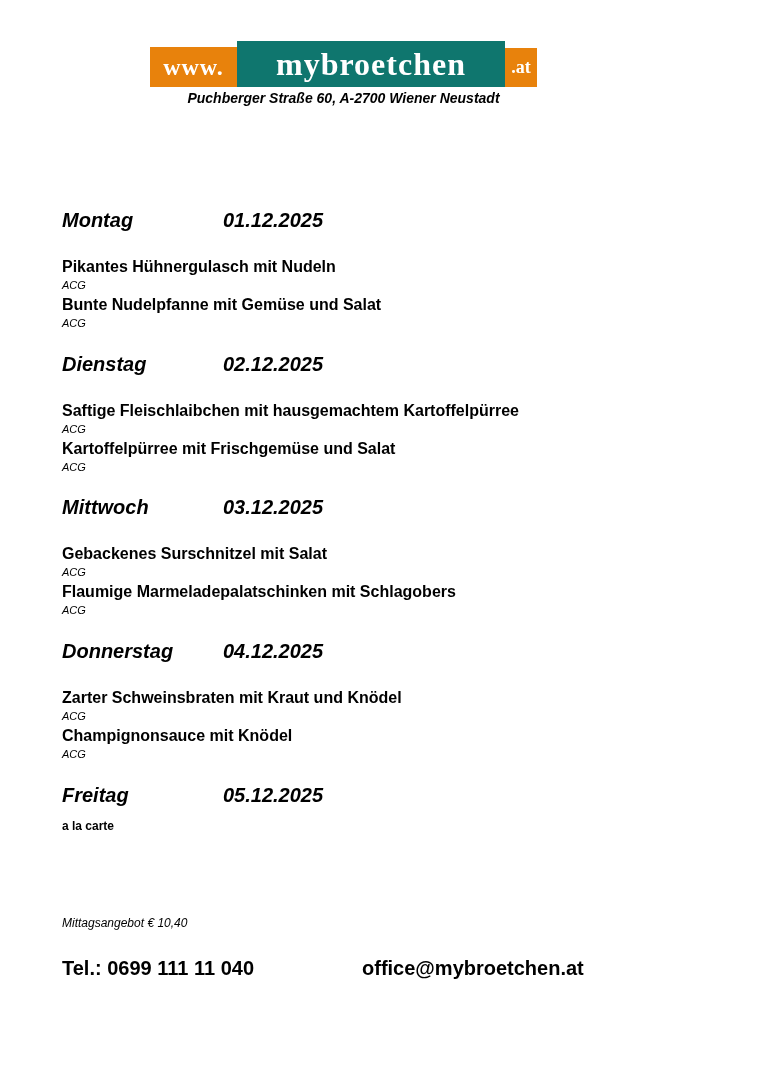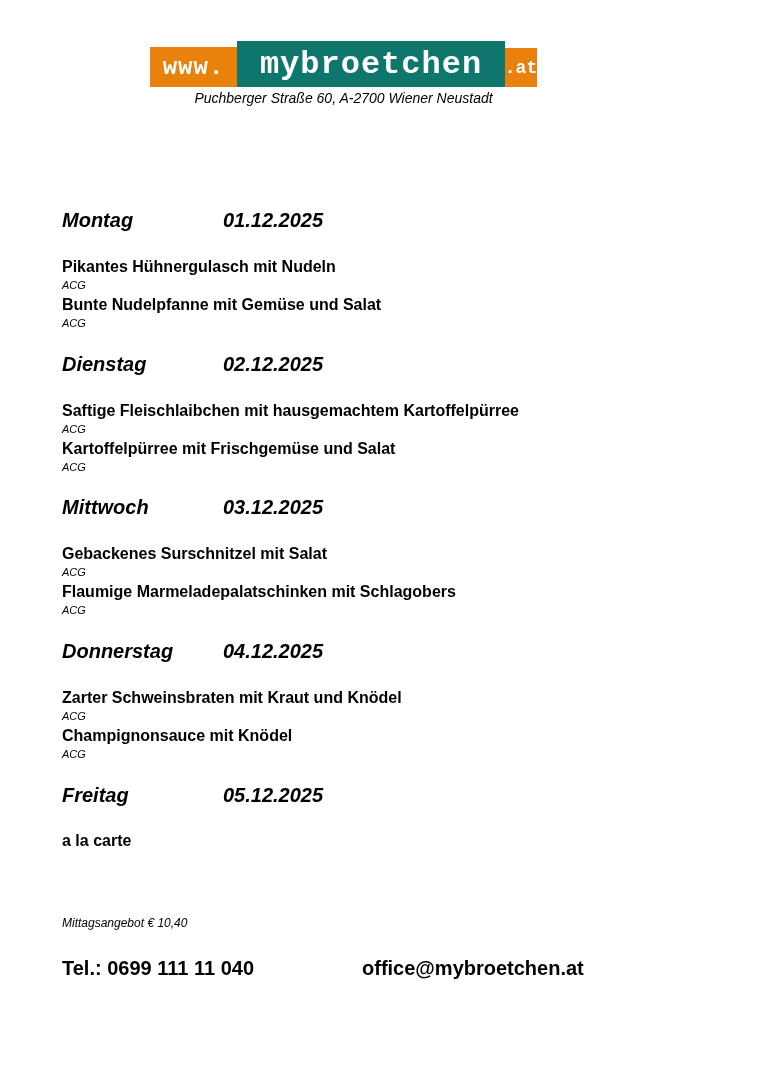--- a/index.html
+++ b/index.html
@@ -23,34 +23,34 @@
     left: 150px;
     top: 41px;
     display: flex;
     align-items: flex-end;
   }
   .logo-block {
     display: flex;
     align-items: center;
     justify-content: center;
     color: #ffffff;
-    font-family: Liberation Mono, monospace;
+    font-family: Liberation Serif, serif;
     font-weight: bold;
   }
   .logo-www   { width: 87px;  height: 40px; font-size: 24px; letter-spacing: 1px; }
   .logo-brand { width: 268px; height: 46px; font-size: 32px; letter-spacing: 1px; }
   .logo-at    { width: 32px;  height: 39px; font-size: 18px; }
 
   .address {
     position: absolute;
     left: 150px;
     top: 90px;
     width: 387px;
     text-align: center;
-    font-weight: normal;
+    font-weight: bold;
     font-style: italic;
     font-size: 14px;
   }
 
   
   .title {
     position: absolute;
     left: 213px;
     top: 136px;
     font-size: 27px;
@@ -80,22 +80,22 @@
     font-size: 16px;
     font-weight: bold;
     line-height: 21px;
   }
   .dish-allergens {
     font-size: 11px;
     font-style: italic;
     line-height: 17px;
   }
   .day-note {
-    margin-top: 25px;
-    font-size: 16px;
+    margin-top: 12px;
+    font-size: 12px;
     font-weight: bold;
   }
 
   
   .price-line {
     position: absolute;
     left: 62px;
     top: 916px;
     font-size: 12px;
     font-style: italic;

